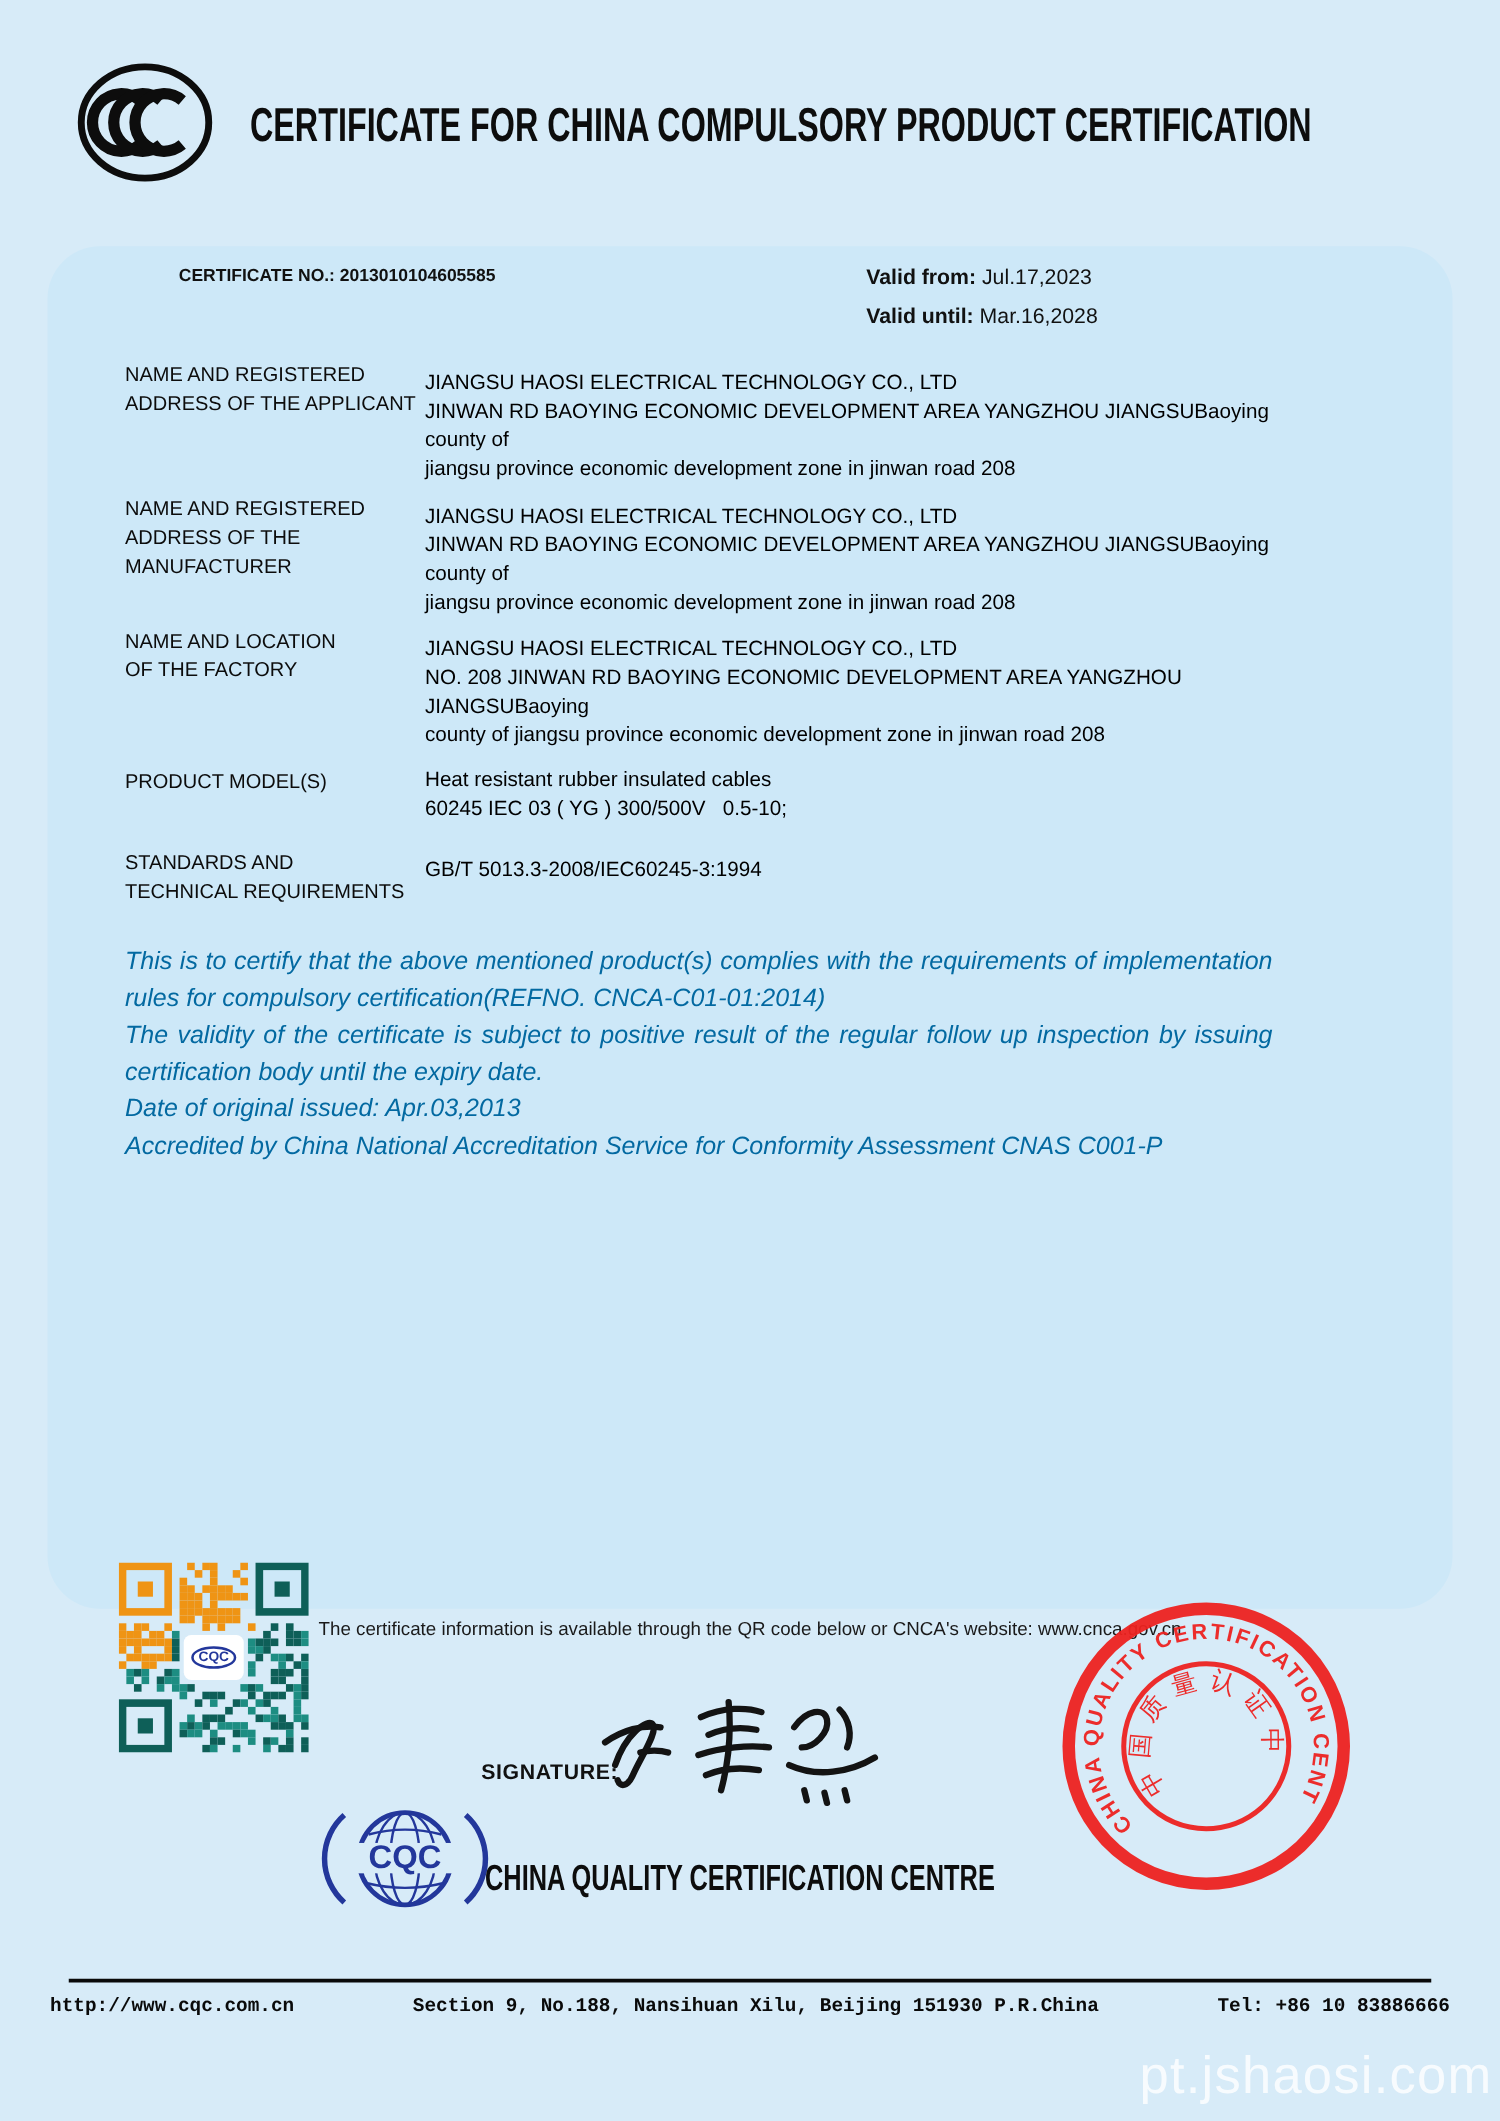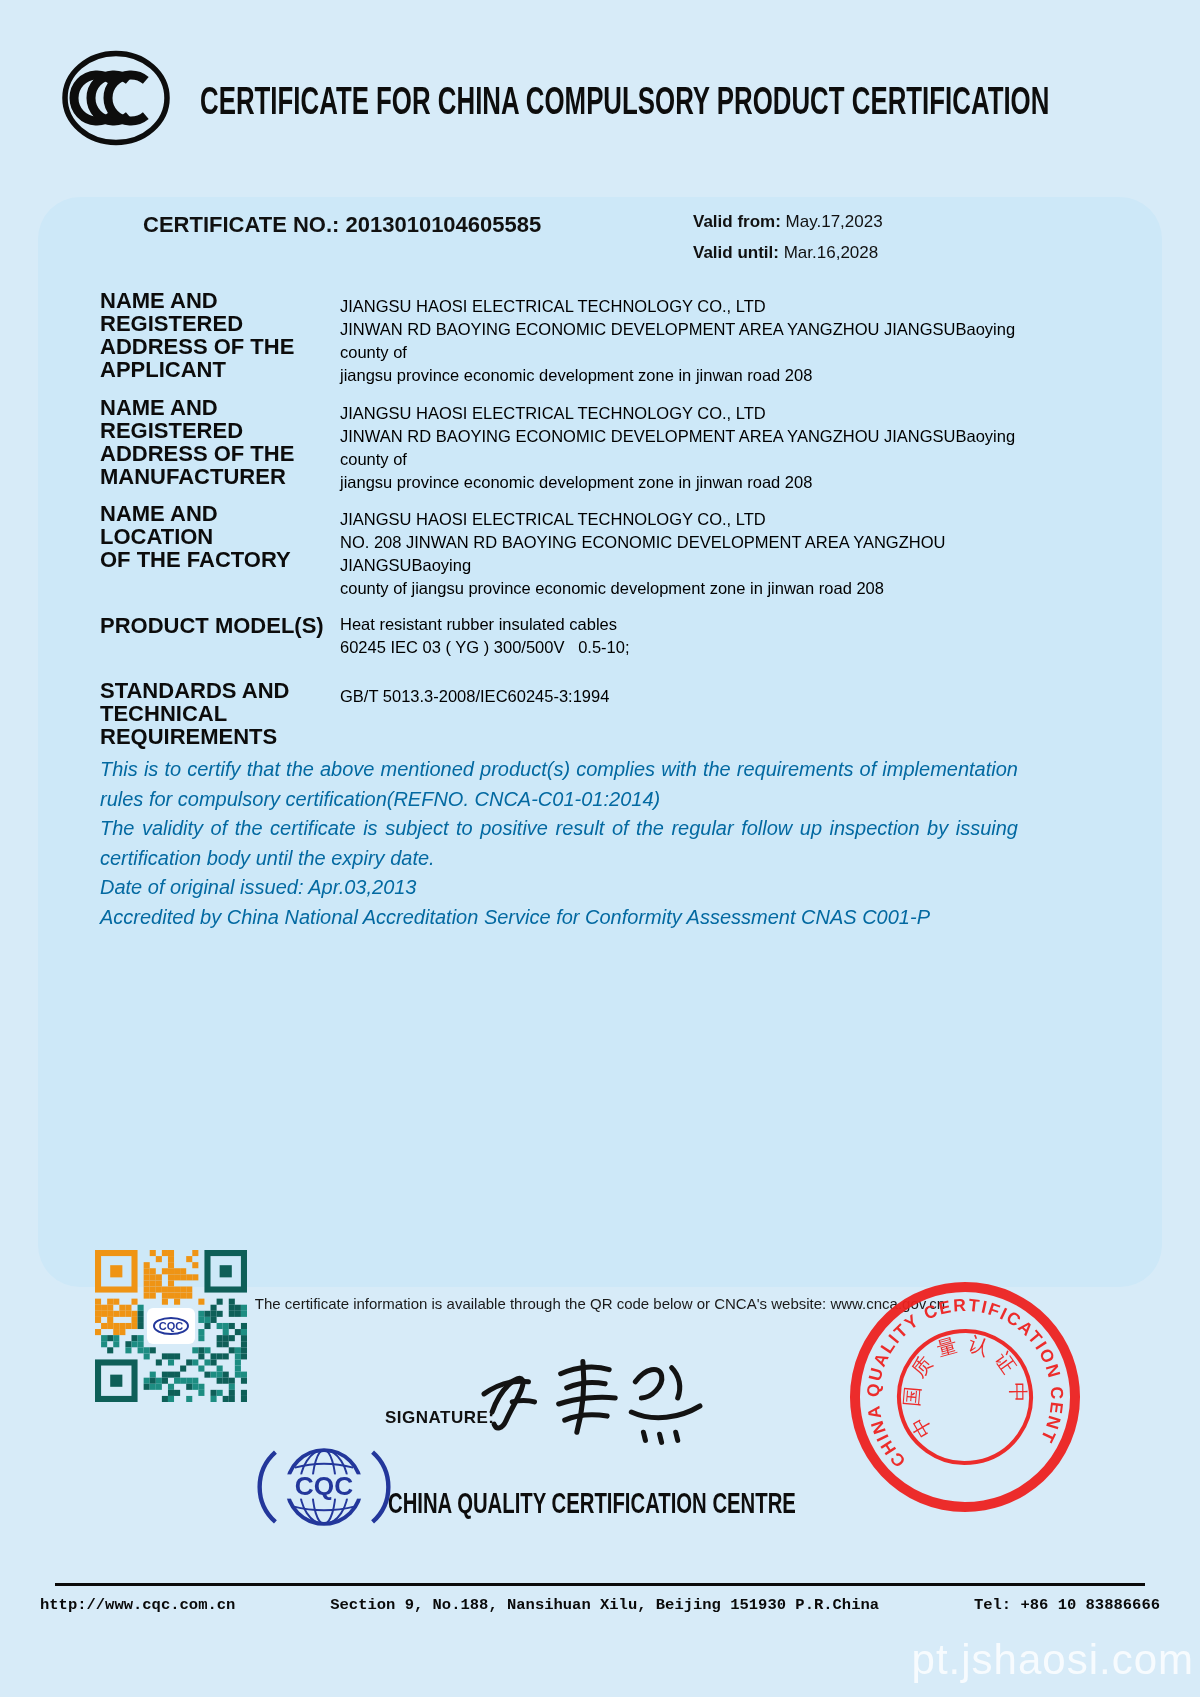--- a/index.html
+++ b/index.html
@@ -15,23 +15,23 @@
     position:absolute; left:200px; top:80px; width:1260px;
     font-size:38px; font-weight:bold; letter-spacing:0px; color:#0d0d0d;
     transform:scaleX(0.68); transform-origin:left center; white-space:nowrap;
   }
   
   .cert-box {
     position:absolute; left:38px; top:197px; width:1124px; height:1090px;
     background:#cde8f8; border-radius:42px;
   }
   .abs { position:absolute; }
-  .lbl-bold { font-weight:bold; font-size:22px; line-height:23px; color:#0c0c0c; }
+  .lbl-bold { font-weight:normal; font-size:16px; line-height:23px; color:#0c0c0c; }
   .val { font-size:16.5px; line-height:23px; color:#000000; }
-  .cert-no-row { left:143px; top:212px; font-size:22px; font-weight:bold; }
+  .cert-no-row { left:143px; top:212px; font-size:14px; font-weight:bold; }
   .valid-from { left:693px; top:212px; font-size:17px; }
   .valid-until { left:693px; top:243px; font-size:17px; }
   .valid-lbl { font-weight:bold; }
   .statements { left:100px; top:755px; width:918px; font-size:20px; line-height:29.5px; color:#0369a1;font-style:italic; }
   .statements p.just { text-align:justify; }
   
   .qr-note { left:38px; top:1295px; width:1124px; text-align:center; font-size:15px; color:#1a1a1a; }
   
   .qr-wrap { left:95px; top:1250px; width:152px; height:152px; }
   .qr-badge {
@@ -79,21 +79,21 @@
   <h1 class="page-title">CERTIFICATE FOR CHINA COMPULSORY PRODUCT CERTIFICATION</h1>
 
   <div class="cert-box">
 
     <div class="abs cert-no-row" style="left:105px; top:15px;">
       <span>CERTIFICATE NO.:</span>
       <span>2013010104605585</span>
     </div>
     <div class="abs valid-from" style="left:655px; top:15px;">
       <span class="valid-lbl">Valid from:</span>
-      <span>May.17,2023</span>
+      <span>Jul.17,2023</span>
     </div>
     <div class="abs valid-until" style="left:655px; top:46px;">
       <span class="valid-lbl">Valid until:</span>
       <span>Mar.16,2028</span>
     </div>
 
     <div class="abs lbl-bold" style="left:62px; top:92px; width:235px;">
       <div>NAME AND REGISTERED</div>
       <div>ADDRESS OF THE APPLICANT</div>
     </div>

